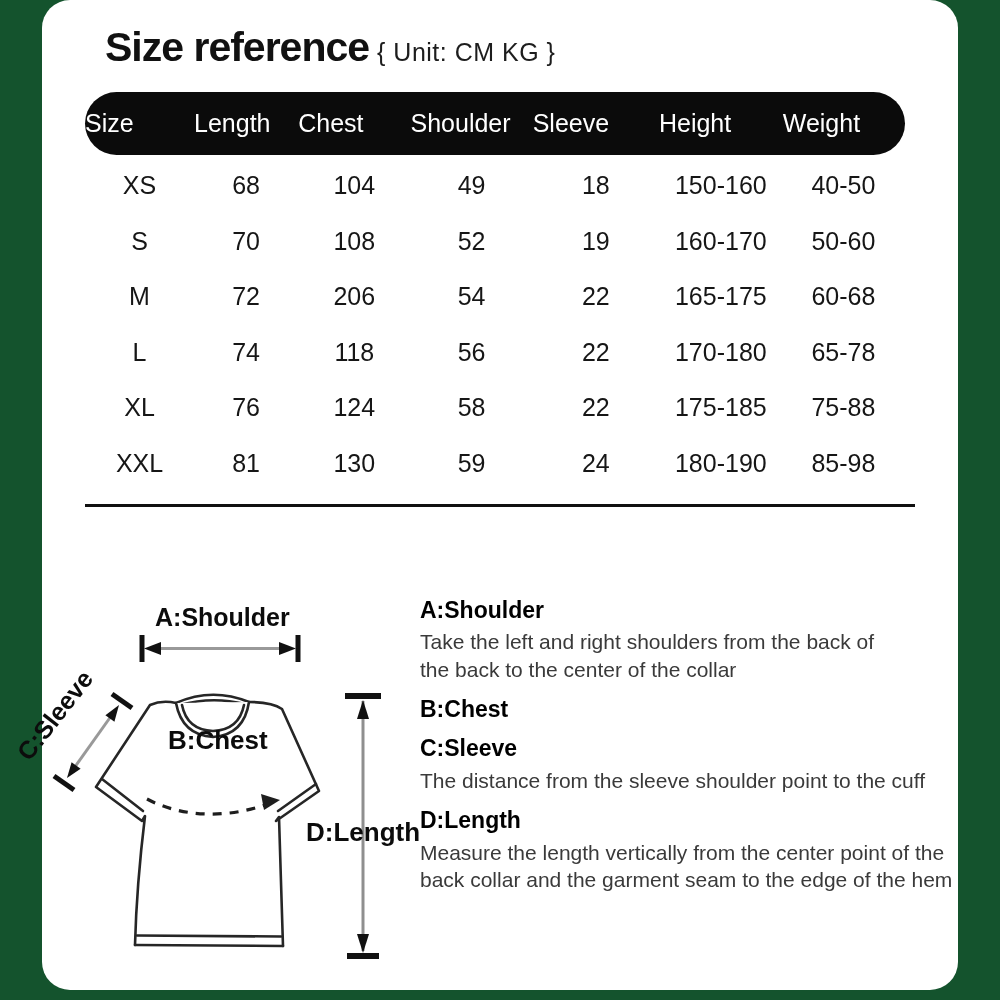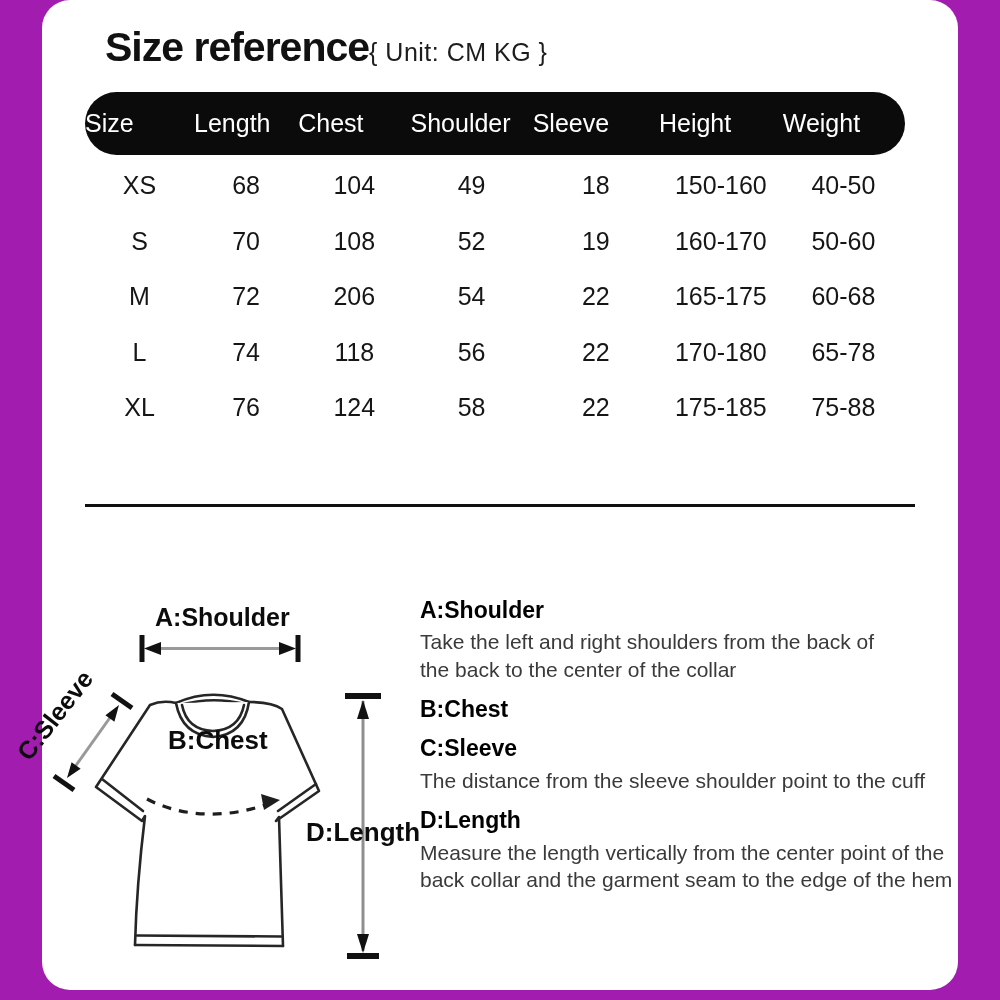--- a/index.html
+++ b/index.html
@@ -1,23 +1,23 @@
 <!DOCTYPE html>
 <html><head>
 <meta charset="utf-8">
 <style>
   html,body{margin:0;padding:0;}
   body{font-family:"Liberation Sans",sans-serif;}
-  .page{position:relative;width:1000px;height:1000px;background:#a21caf;overflow:hidden;}
+  .page{position:relative;width:1000px;height:1000px;background:#14532d;overflow:hidden;}
   .card{position:absolute;left:42px;top:0;width:916px;height:990px;background:#ffffff;border-radius:28px;}
 
   
   .title-row{position:absolute;left:63px;top:24px;display:flex;align-items:baseline;white-space:nowrap;}
   .title-row h1{margin:0;font-size:41px;font-weight:700;color:#111;letter-spacing:-1px;}
-  .unit-note{font-size:25px;color:#1d1d1d;margin-left:0;letter-spacing:0.5px;}
+  .unit-note{font-size:25px;color:#1d1d1d;margin-left:8px;letter-spacing:0.5px;}
 
   
   .thead{position:absolute;left:43px;top:92px;width:820px;height:63px;background:#0b0b0b;border-radius:32px;
          display:grid;grid-template-columns:13.3% 12.7% 13.7% 14.9% 15.4% 15.1% 14.8%;align-items:center;}
   .thead .th{color:#ffffff;font-size:25px;}
   .tbody{position:absolute;left:43px;top:158px;width:820px;}
   .trow{display:grid;grid-template-columns:13.3% 12.7% 13.7% 14.9% 15.4% 15.1% 14.8%;height:55.5px;align-items:center;}
   .trow .td{font-size:25px;color:#161616;text-align:center;}
 
   .divider{position:absolute;left:43px;top:504px;width:830px;height:3px;background:#101010;}
@@ -100,20 +100,29 @@
       </div>
       <div class="trow">
         <div class="td">XL</div>
         <div class="td">76</div>
         <div class="td">124</div>
         <div class="td">58</div>
         <div class="td">22</div>
         <div class="td">175-185</div>
         <div class="td">75-88</div>
       </div>
+      <div class="trow">
+        <div class="td">XXL</div>
+        <div class="td">81</div>
+        <div class="td">130</div>
+        <div class="td">59</div>
+        <div class="td">24</div>
+        <div class="td">180-190</div>
+        <div class="td">85-98</div>
+      </div>
     </div>
 
     <div class="divider"></div>
 
 
     <div class="diagram">
       <svg width="380" height="400" viewBox="0 0 380 400">
 
         <g>
           <line x1="112" y1="40" x2="112" y2="67" stroke="#111" stroke-width="5"></line>

